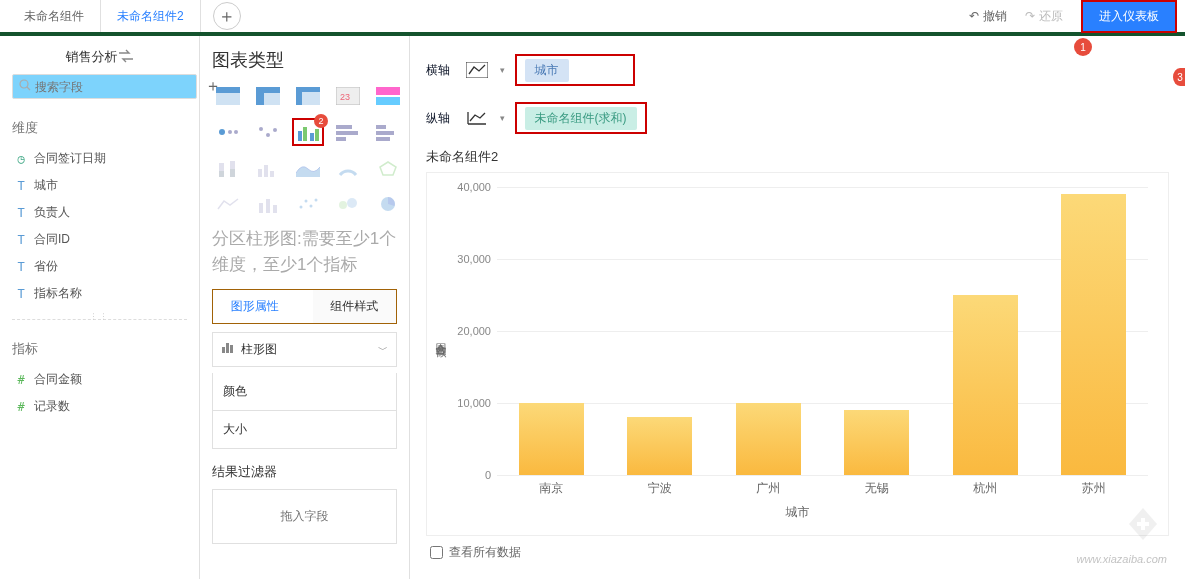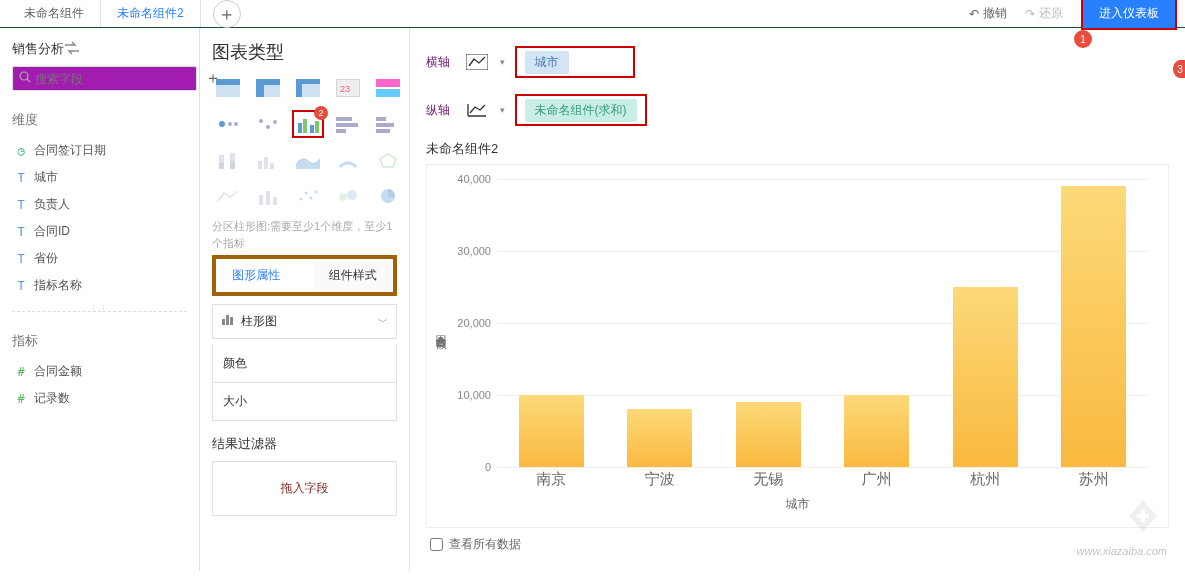--- a/index.html
+++ b/index.html
@@ -1,38 +1,38 @@
 <!DOCTYPE html>
 <html><head>
   <meta charset="utf-8">
   <style>
     * { box-sizing: border-box; margin: 0; padding: 0; }
     body { font-family: "Microsoft YaHei", Arial, sans-serif; font-size: 12px; color: #333; background: #fff; width: 1185px; height: 587px; overflow: hidden; position: relative; }
     
     
-    .top-bar { height: 28px; border-bottom: 1px solid #14532d; display: flex; align-items: center; padding: 0 8px; }
+    .top-bar { height: 36px; border-bottom: 4px solid #14532d; display: flex; align-items: center; padding: 0 8px; }
     .tabs { display: flex; height: 100%; align-items: center; }
     .tab { padding: 0 16px; height: 100%; display: flex; align-items: center; color: #666; cursor: pointer; border-right: 1px solid #e0e0e0; }
     .tab.active { color: #2980ff; }
     .add-tab { width: 28px; height: 28px; border: 1px solid #ccc; border-radius: 50%; display: flex; align-items: center; justify-content: center; margin-left: 12px; color: #666; cursor: pointer; font-size: 18px; }
     .top-actions { margin-left: auto; display: flex; align-items: center; gap: 18px; }
     .action-btn { display: flex; align-items: center; gap: 4px; color: #666; cursor: pointer; }
     .action-btn.disabled { color: #bbb; cursor: default; }
     .dashboard-btn { background: #2980ff; color: #fff; padding: 6px 16px; border: 2px solid #cc0000; cursor: pointer; }
     
     
     .main { display: flex; height: calc(100% - 44px); }
     
     
     .sidebar-left { width: 200px; border-right: 1px solid #e0e0e0; padding: 12px; display: flex; flex-direction: column; }
-    .sidebar-header { display: flex; align-items: center; justify-content: flex-start; margin-bottom: 8px; }
+    .sidebar-header { display: flex; align-items: center; justify-content: center; margin-bottom: 8px; }
     .sidebar-title { font-size: 13px; color: #333; }
     .swap-icon { color: #888; cursor: pointer; }
     .search-row { display: flex; align-items: center; gap: 8px; margin-bottom: 12px; }
-    .search-box { flex: 1; display: flex; align-items: center; border: 1px solid #ddd; border-radius: 2px; padding: 4px 6px; background: #a21caf; }
+    .search-box { flex: 1; display: flex; align-items: center; border: 1px solid #ddd; border-radius: 2px; padding: 4px 6px; background: #7dd3fc; }
     .search-box input { border: none; outline: none; background: transparent; flex: 1; font-size: 12px; }
     .plus-icon { color: #666; cursor: pointer; font-size: 16px; }
     .section-title { font-size: 13px; color: #737373; margin: 8px 0; }
     .field-list { list-style: none; }
     .field-item { display: flex; align-items: center; gap: 6px; padding: 5px 2px; color: #555; cursor: pointer; }
     .field-item .fi { width: 14px; text-align: center; font-family: monospace; }
     .fi-clock { color: #4a8; }
     .fi-t { color: #5a9bd5; }
     .fi-hash { color: #5cb85c; }
     .divider { border-top: 1px dashed #ddd; margin: 12px 0; position: relative; }
@@ -40,59 +40,59 @@
     
     
     .chart-panel { width: 210px; border-right: 1px solid #e0e0e0; padding: 12px; overflow-y: auto; }
     .panel-section-title { font-size: 18px; color: #333; margin-bottom: 10px; }
     .chart-grid { display: grid; grid-template-columns: repeat(5, 32px); gap: 8px; margin-bottom: 8px; }
     .chart-type { width: 32px; height: 28px; border: 1px solid transparent; display: flex; align-items: center; justify-content: center; cursor: pointer; position: relative; }
     .chart-type.dim { opacity: 0.35; }
     .chart-type.selected { border: 2px solid #cc0000; }
     .chart-type svg { display: block; }
     .badge { position: absolute; top: -6px; right: -6px; width: 14px; height: 14px; border-radius: 50%; background: #e74c3c; color: #fff; font-size: 9px; display: flex; align-items: center; justify-content: center; }
-    .chart-desc { color: #aaa; font-size: 11px; line-height: 1.5; margin-bottom: 4px; }
-    
-    .sub-tabs { display: flex; border: 4px solid #a16207; margin-bottom: 8px; gap: 16px; }
+    .chart-desc { color: #aaa; font-size: 17px; line-height: 1.5; margin-bottom: 12px; }
+    
+    .sub-tabs { display: flex; border: 1px solid #a16207; margin-bottom: 8px; gap: 16px; }
     .sub-tab { flex: 1; text-align: center; padding: 8px 0; cursor: pointer; background: #fafafa; }
     .sub-tab.active { background: #fff; color: #2980ff; }
     
     .dropdown-row { border: 1px solid #e0e0e0; padding: 8px; display: flex; align-items: center; justify-content: space-between; cursor: pointer; margin-bottom: 6px; }
     .dropdown-row .dd-left { display: flex; gap: 6px; }
     .prop-row { border: 1px solid #e0e0e0; border-top: none; padding: 10px; cursor: pointer; }
     .prop-row:first-of-type { border-top: 1px solid #e0e0e0; }
     
     .filter-title { font-size: 13px; margin: 14px 0 8px; color: #333; }
-    .filter-drop { border: 1px solid #e0e0e0; padding: 18px; text-align: center; color: #7f1d1d; }
+    .filter-drop { border: 1px solid #e0e0e0; padding: 18px; text-align: center; color: #737373; }
     
     
     .chart-area { flex: 1; padding: 10px 16px; position: relative; display: flex; flex-direction: column; }
     .axis-row { display: flex; align-items: center; gap: 10px; padding: 8px 0; }
-    .axis-label { width: 30px; color: #701a75; font-family: Liberation Mono, monospace; }
+    .axis-label { width: 30px; color: #0f172a; font-family: Liberation Mono, monospace; }
     .axis-icon { width: 24px; color: #333; display: flex; align-items: center; }
     .axis-icon svg { display: block; }
     .axis-dd { color: #888; font-size: 9px; cursor: pointer; }
     .axis-pills { border: 2px solid #cc0000; padding: 6px 8px; min-width: 120px; height: 32px; display: flex; align-items: center; }
     .pill { padding: 3px 10px; border-radius: 2px; font-size: 12px; cursor: pointer; }
     .pill-dim { background: #d4e3f5; color: #4a7ab5; }
     .pill-meas { background: #c9eee5; color: #3a9b82; }
     
     .callout-1 { position: absolute; top: 2px; left: 664px; width: 18px; height: 18px; border-radius: 50%; background: #e74c3c; color: #fff; display: flex; align-items: center; justify-content: center; font-size: 10px; z-index: 5; }
     .callout-3 { position: absolute; top: 32px; right: -2px; width: 14px; height: 18px; border-radius: 50% 0 0 50%; background: #e74c3c; color: #fff; display: flex; align-items: center; justify-content: center; font-size: 10px; z-index: 5; }
     
     .chart-title { font-size: 13px; color: #333; margin: 6px 0; }
     .chart-container { flex: 1; border: 1px solid #eee; position: relative; min-height: 340px; }
     .y-axis-label { position: absolute; left: 6px; top: 45%; transform: translateY(-50%); writing-mode: vertical-rl; text-orientation: upright; font-size: 11px; color: #666; letter-spacing: 1px; }
     .plot { position: absolute; left: 70px; right: 20px; top: 14px; bottom: 60px; }
     .grid-line { position: absolute; left: 0; right: 0; border-top: 1px solid #eee; }
     .y-tick { position: absolute; left: -48px; font-size: 11px; color: #888; transform: translateY(-50%); width: 42px; text-align: right; }
     .bars { position: absolute; left: 0; right: 0; bottom: 0; top: 0; display: flex; }
     .bar-slot { flex: 1; position: relative; display: flex; justify-content: center; align-items: flex-end; }
     .bar { width: 60%; background: linear-gradient(180deg, #fcd978 0%, #fab93f 100%); }
-    .x-tick { position: absolute; bottom: -22px; left: 50%; transform: translateX(-50%); font-size: 15px; color: #666; white-space: nowrap; }
+    .x-tick { position: absolute; bottom: -22px; left: 50%; transform: translateX(-50%); font-size: 12px; color: #666; white-space: nowrap; }
     .x-axis-label { position: absolute; bottom: 14px; left: 50%; transform: translateX(-50%); font-size: 12px; color: #666; }
     
     .view-all-row { display: flex; align-items: center; gap: 6px; padding: 8px 4px; color: #666; }
     .view-all-row input { cursor: pointer; }
     
     .watermark { position: absolute; right: 18px; bottom: 14px; font-size: 11px; color: rgba(120,120,120,0.45); font-style: italic; pointer-events: none; margin-left: 34px; }
     .watermark-logo { position: absolute; right: 10px; bottom: 32px; opacity: 0.12; pointer-events: none; }
 
     .chev { font-size: 10px; color: #888; }
   </style>
@@ -395,26 +395,26 @@
           <div class="bars">
             <div class="bar-slot">
               <div class="bar" style="height: 25%;"></div>
               <div class="x-tick">南京</div>
             </div>
             <div class="bar-slot">
               <div class="bar" style="height: 20%;"></div>
               <div class="x-tick">宁波</div>
             </div>
             <div class="bar-slot">
+              <div class="bar" style="height: 25%;"></div>
+              <div class="x-tick">广州</div>
+            </div>
+            <div class="bar-slot">
               <div class="bar" style="height: 22.5%;"></div>
               <div class="x-tick">无锡</div>
-            </div>
-            <div class="bar-slot">
-              <div class="bar" style="height: 25%;"></div>
-              <div class="x-tick">广州</div>
             </div>
             <div class="bar-slot">
               <div class="bar" style="height: 62.5%;"></div>
               <div class="x-tick">杭州</div>
             </div>
             <div class="bar-slot">
               <div class="bar" style="height: 97.5%;"></div>
               <div class="x-tick">苏州</div>
             </div>
           </div>

